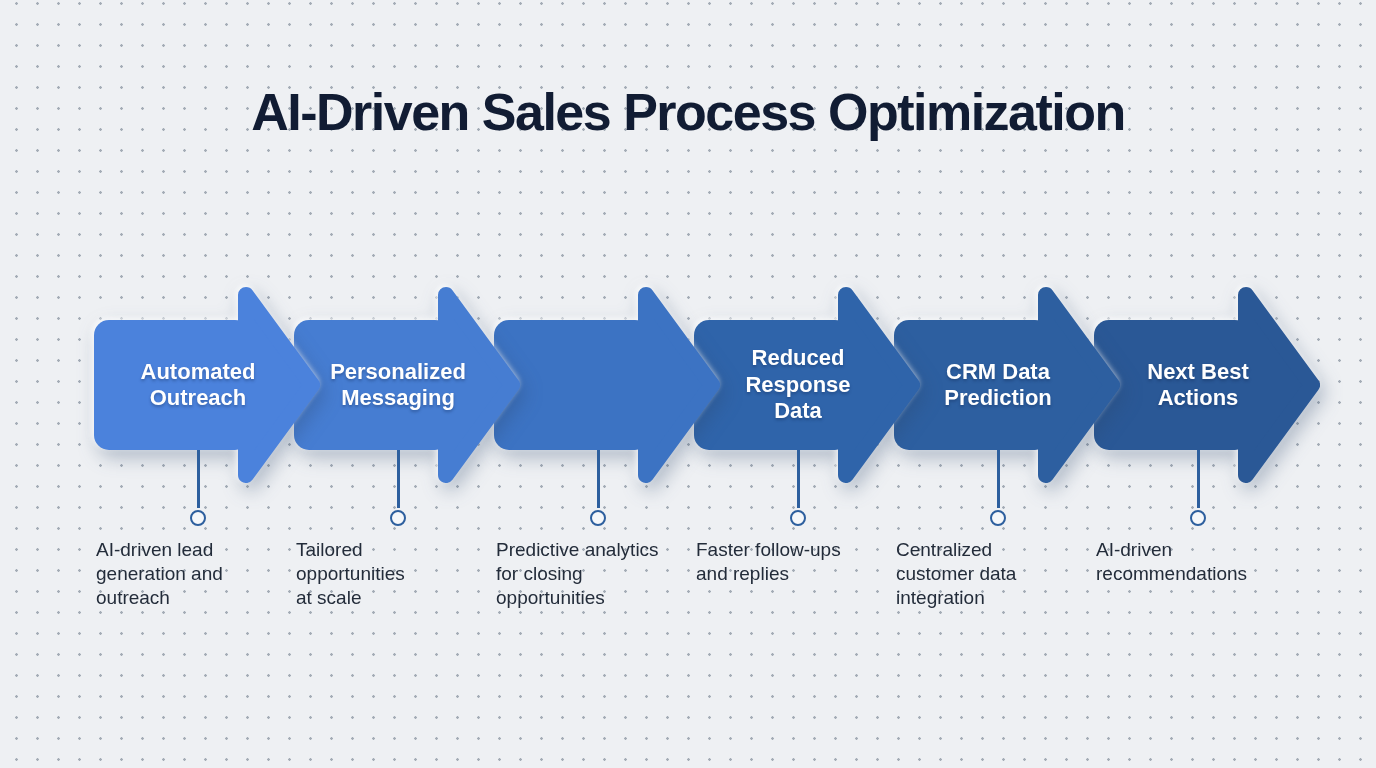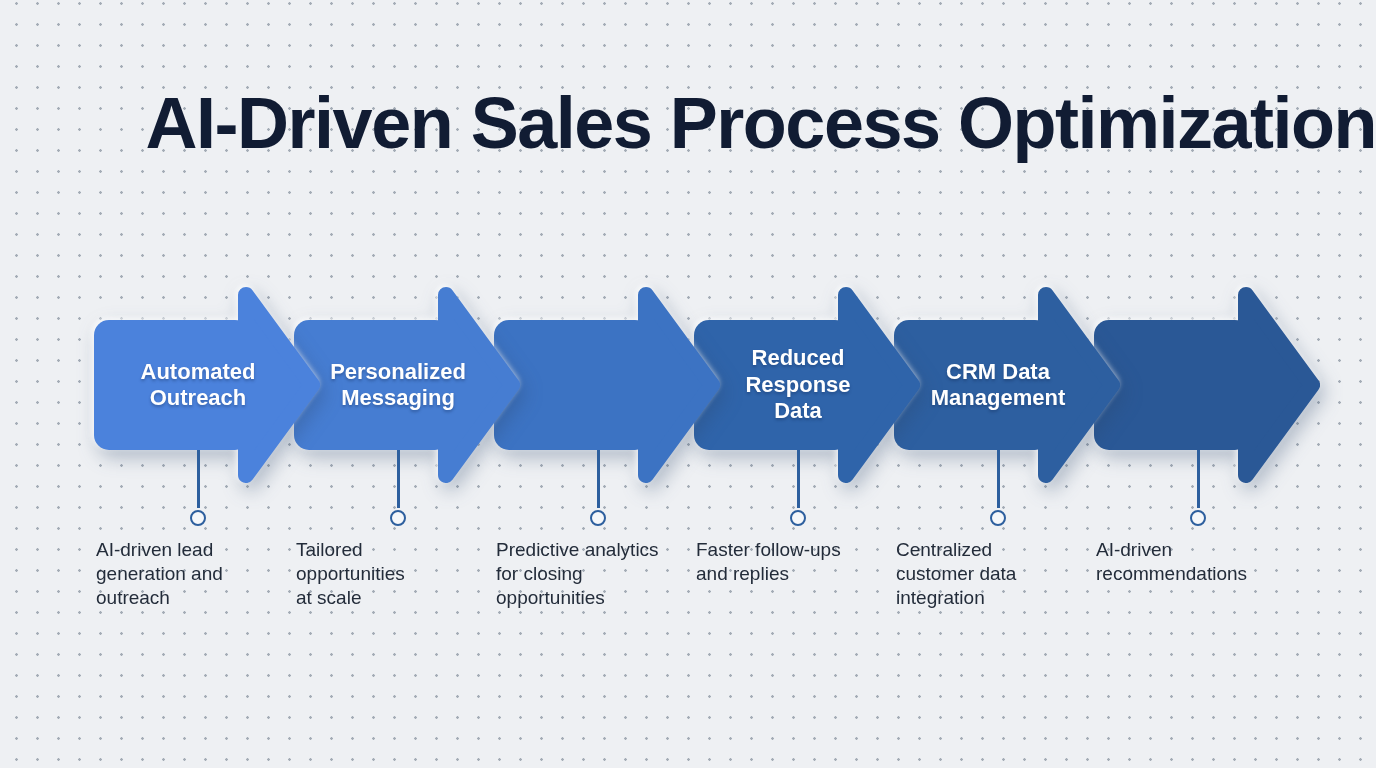--- a/index.html
+++ b/index.html
@@ -15,22 +15,22 @@
     background-color: #eef0f3;
     background-image: radial-gradient(circle, #a4acb6 1.15px, rgba(0,0,0,0) 1.5px);
     background-size: 21px 21px;
     background-position: 6px 14px;
   }
   .title {
     position: absolute;
     top: 82px;
     left: 0;
     width: 100%;
-    text-align: right;
-    font-size: 72px;
+    text-align: center;
+    font-size: 52px;
     font-weight: 700;
     letter-spacing: -1.5px;
     color: #111c33;
   }
   .flow {
     position: absolute;
     top: 282px;
     left: 16px;
     width: 1376px;
     height: 360px;
@@ -160,33 +160,35 @@
       <div class="step-desc">Faster follow-ups
 and replies</div>
     </div>
 
     <div class="step" style="left:878px; z-index:12;">
       <svg class="arrow-svg" width="232" height="206" viewBox="0 0 232 206">
         <rect x="0" y="38" width="156" height="130" rx="15" fill="#2d5fa0"></rect>
         <polygon points="152,13 218,103 152,193" stroke-width="16" stroke-linejoin="round" fill="#2d5fa0" stroke="#2d5fa0"></polygon>
       </svg>
       <div class="step-label">CRM Data
-Management</div>
+Prediction</div>
       <div class="connector-line"></div>
       <div class="connector-dot"></div>
       <div class="step-desc">Centralized
 customer data
 integration</div>
     </div>
 
     <div class="step" style="left:1078px; z-index:11;">
       <svg class="arrow-svg" width="232" height="206" viewBox="0 0 232 206">
         <rect x="0" y="38" width="156" height="130" rx="15" fill="#2a5896"></rect>
         <polygon points="152,13 218,103 152,193" stroke-width="16" stroke-linejoin="round" fill="#2a5896" stroke="#2a5896"></polygon>
       </svg>
+      <div class="step-label">Next Best
+Actions</div>
       <div class="connector-line"></div>
       <div class="connector-dot"></div>
       <div class="step-desc">AI-driven
 recommendations</div>
     </div>
 
   </div>
 </div>
 
 </body></html>

